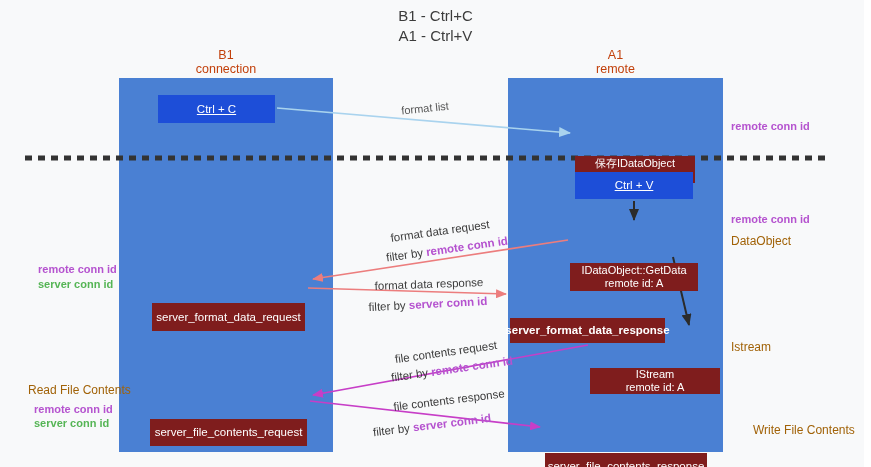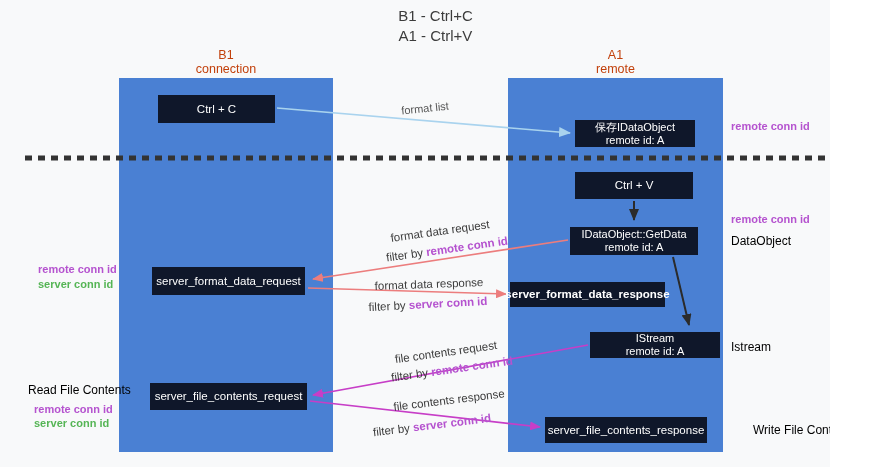--- a/index.html
+++ b/index.html
@@ -1,43 +1,43 @@
 <!DOCTYPE html>
 <html><head>
 <meta charset="utf-8">
 <style>
   html,body{margin:0;padding:0;}
   .canvas{
     position:relative; width:830px; height:467px;
     background:#f8f9fa; overflow:hidden;
-    font-family:"Liberation Sans", sans-serif; color:#333;
+    font-family:"Liberation Sans", sans-serif; color:#333;padding-left:34px;
   }
   .abs{position:absolute;}
   .title{
     left:0; top:6px; width:871px; text-align:center;
     font-size:15px; line-height:20px; color:#3c3c3c;
   }
   .lane-header{
     top:48px; text-align:center; font-size:12.5px; line-height:14px; color:#c2410c;
   }
   .lane{
     top:78px; height:374px; background:#4a80d3;
   }
   svg.overlay{position:absolute; left:0; top:0; z-index:3; pointer-events:none;}
   .node{
     z-index:4; display:flex; flex-direction:column; align-items:center; justify-content:center;
     color:#fff; font-size:11.5px; line-height:13px; text-align:center;
   }
-  .green{background:#0f172a;}
-  .orange{background:#0f172a;}
+  .green{background:#1d4ed8;text-decoration:underline;}
+  .orange{background:#7f1d1d;margin-top:36px;}
   .edge-label{
     z-index:5; white-space:nowrap; font-size:11.5px; color:#3c3c3c;
     transform:translate(-50%,-50%);
   }
-  .side-label{z-index:5; white-space:nowrap; font-size:12px; color:#000000;}
+  .side-label{z-index:5; white-space:nowrap; font-size:12px; color:#a16207;}
   .purple{color:#b553cf; font-weight:bold;}
   .greentxt{color:#55b555; font-weight:bold;}
   .small-bold{font-size:11px; font-weight:bold; line-height:14px;}
 </style>
 </head>
 <body>
 
 <div class="canvas">
 
   <div class="abs title">

